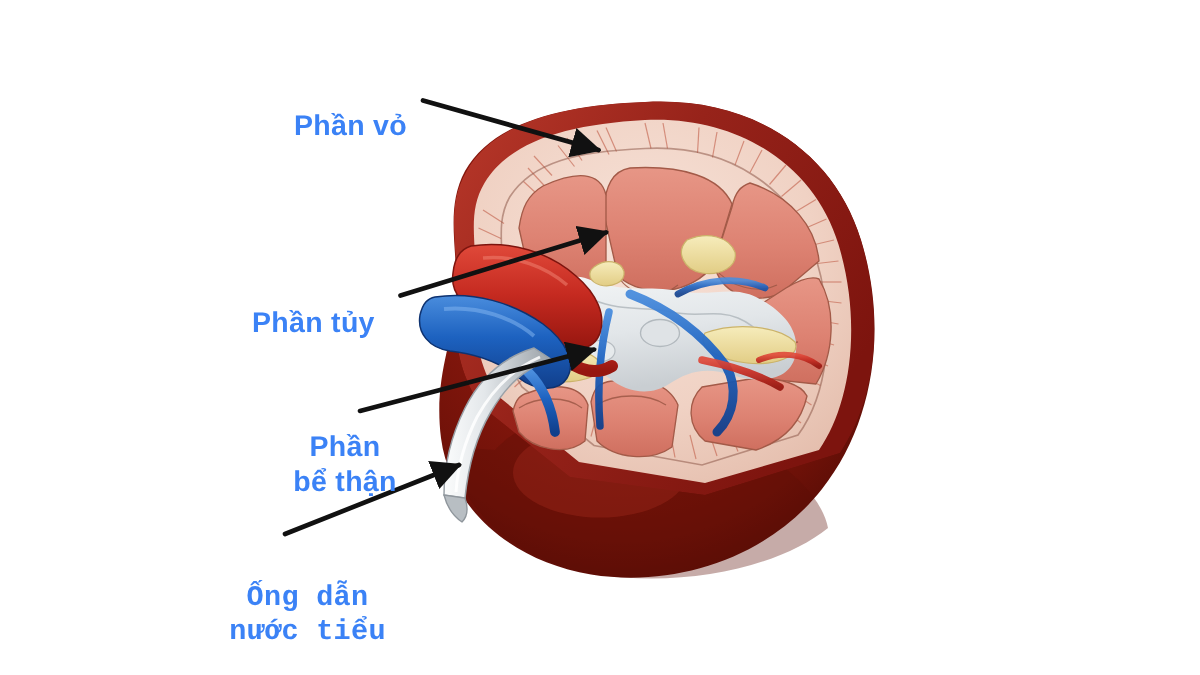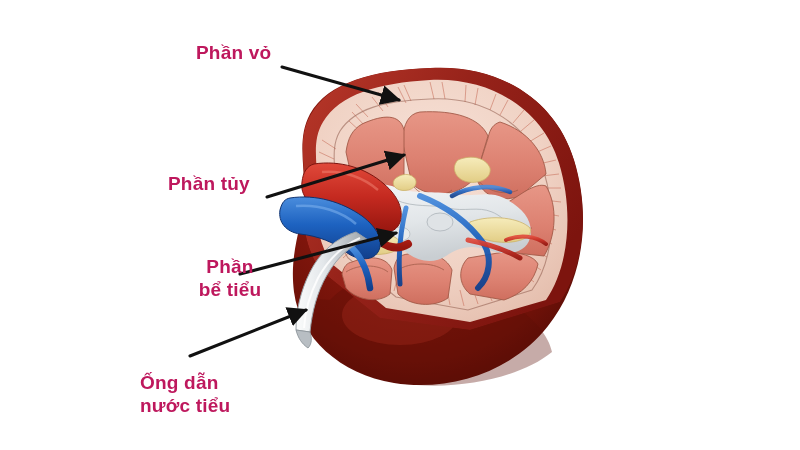--- a/index.html
+++ b/index.html
@@ -17,33 +17,34 @@
   }
   #figure-svg {
     position: absolute;
     left: 0;
     top: 0;
     width: 800px;
     height: 450px;
   }
   .anno-label {
     position: absolute;
-    color: #be185d;
+    color: #3b82f6;
     font-family: "Liberation Sans", sans-serif;
     font-weight: bold;
     font-size: 19px;
     line-height: 23px;
     letter-spacing: 0.2px;
     white-space: pre;
     text-align: left;
+    margin-top: 32px;
   }
   #label-cortex   { left: 196px; top: 41px; }
   #label-medulla  { left: 168px; top: 172px; }
   #label-pelvis   { left: 170px; top: 255px; text-align: center; width: 120px; }
-  #label-ureter   { left: 140px; top: 371px; text-align: left; width: 130px; }
+  #label-ureter   { left: 140px; top: 355px; text-align: center; width: 130px; font-family: Liberation Mono, monospace; }
 </style>
 </head>
 <body>
 
 <div id="screen">
 
   <svg id="figure-svg" viewBox="0 0 800 450">
     <defs>
       <radialGradient id="gIntact" cx="42%" cy="30%" r="80%">
         <stop offset="0%" stop-color="#a32115"></stop>
@@ -310,17 +311,17 @@
       <line x1="282" y1="67" x2="399" y2="100" marker-end="url(#arrowhead)"></line>
       <line x1="267" y1="197" x2="404" y2="155" marker-end="url(#arrowhead)"></line>
       <line x1="240" y1="274" x2="396" y2="233" marker-end="url(#arrowhead)"></line>
       <line x1="190" y1="356" x2="306" y2="310" marker-end="url(#arrowhead)"></line>
     </g>
   </svg>
 
   <div class="anno-label" id="label-cortex">Phần vỏ</div>
   <div class="anno-label" id="label-medulla">Phần tủy</div>
   <div class="anno-label" id="label-pelvis">Phần
-bể tiểu</div>
+bể thận</div>
   <div class="anno-label" id="label-ureter">Ống dẫn
 nước tiểu</div>
 
 </div>
 
 </body></html>

